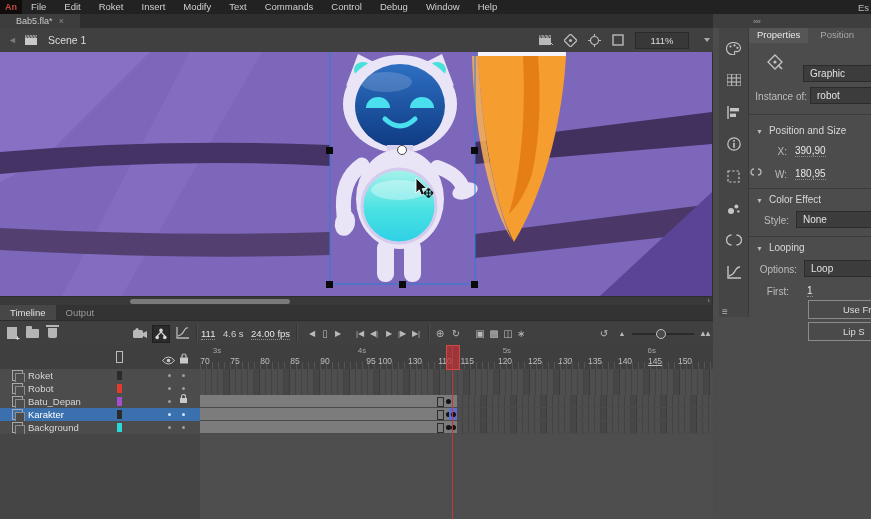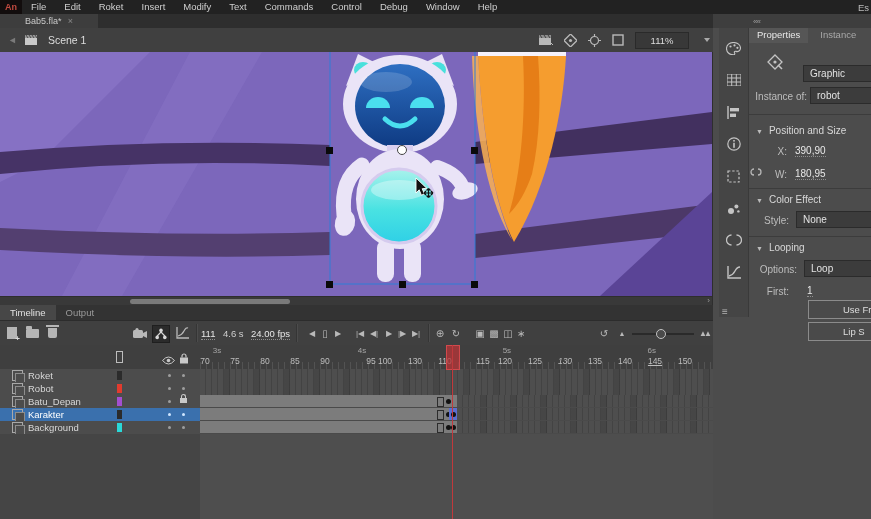--- a/index.html
+++ b/index.html
@@ -7,21 +7,21 @@
        font-family:"Liberation Sans","DejaVu Sans",sans-serif;
        background:#4a4a4a;color:#ccc;-webkit-font-smoothing:antialiased;}
   .abs{position:absolute;}
   
   #menubar{left:0;top:0;width:871px;height:14px;background:#222;display:flex;align-items:center;font-size:9.5px;color:#cfcfcf;}
   #logo{width:22px;height:14px;background:#120d0d;color:#c04a40;font-weight:bold;font-size:9px;display:flex;align-items:center;justify-content:center;}
   .menu-item{padding:0 9px;line-height:14px;cursor:default;}
   #ws-label{margin-left:auto;padding-right:2px;color:#bbb;}
   
   #tabrow{left:0;top:14px;width:720px;height:14px;background:#2e2e2e;display:flex;}
-  #doc-tab{width:98px;height:14px;background:#3d3d3d;color:#c9c9c9;font-size:9px;display:flex;align-items:center;justify-content:center;gap:6px;}
+  #doc-tab{width:80px;height:14px;background:#3d3d3d;color:#c9c9c9;font-size:9px;display:flex;align-items:center;justify-content:center;gap:6px;}
   #doc-tab .close{color:#8a8a8a;font-size:9px;}
   
   #editbar{left:0;top:28px;width:720px;height:24px;background:#404040;border-bottom:1px solid #2c2c2c;display:flex;align-items:center;font-size:10.5px;color:#ddd;}
   #back-arrow{color:#7a7a7a;padding:0 8px;font-size:9px;}
   #scene-label{margin-left:10px;}
   #editbar .right{margin-left:auto;display:flex;align-items:center;gap:11px;padding-right:10px;}
   #zoom-box{width:52px;height:15px;background:#383838;border:1px solid #2a2a2a;color:#ddd;font-size:9.5px;display:flex;align-items:center;justify-content:center;}
   .caret-down{width:0;height:0;border-left:3px solid transparent;border-right:3px solid transparent;border-top:4px solid #aaa;margin-left:4px;}
   
   #stage{left:0;top:52px;width:712px;height:244px;overflow:hidden;background:#7c67bb;}
@@ -311,21 +311,21 @@
         <svg width="14" height="13" viewBox="0 0 14 13">
           <path d="M1,0 V12 H14" stroke="#c4c4c4" stroke-width="1.4" fill="none"></path>
           <path d="M2,10 Q6,9 8,5 T13,1" stroke="#c4c4c4" stroke-width="1.3" fill="none"></path>
         </svg>
       </span>
   </div>
 
   <div id="props" class="abs">
     <div id="prop-tabs">
       <span class="ptab active">Properties</span>
-      <span class="ptab inactive">Instance</span>
+      <span class="ptab inactive">Position</span>
     </div>
 
     <span class="abs" style="left:18px;top:26px;">
       <svg width="17" height="16" viewBox="0 0 17 16">
           <path d="M8,1 L15,8 L8,15 L1,8 Z" fill="none" stroke="#c4c4c4" stroke-width="1.3"></path>
           <path d="M11,11 l4,4" stroke="#c4c4c4" stroke-width="1.6"></path>
           <circle cx="8" cy="8" r="1.6" fill="#c4c4c4"></circle>
         </svg>
     </span>
     <div class="field" style="left:54px;top:37px;width:80px;">
@@ -461,21 +461,21 @@
     <div id="ruler-ticks"></div>
   <span class="frame-label" style="left: -10px;">70</span>
       <span class="frame-label" style="left: 20px;">75</span>
       <span class="frame-label" style="left: 50px;">80</span>
       <span class="frame-label" style="left: 80px;">85</span>
       <span class="frame-label" style="left: 110px;">90</span>
       <span class="frame-label" style="left: 156px;">95</span>
       <span class="frame-label" style="left: 170px;">100</span>
       <span class="frame-label" style="left: 200px;">130</span>
       <span class="frame-label" style="left: 230px;">110</span>
-      <span class="frame-label" style="left: 268px;">115</span>
+      <span class="frame-label" style="left: 244px; text-align: right;">115</span>
       <span class="frame-label" style="left: 290px;">120</span>
       <span class="frame-label" style="left: 320px;">125</span>
       <span class="frame-label" style="left: 350px; font-style: italic;">130</span>
       <span class="frame-label" style="left: 380px;">135</span>
       <span class="frame-label" style="left: 410px;">140</span>
       <span class="frame-label" style="left: 440px; text-decoration: underline;">145</span>
       <span class="frame-label" style="left: 470px;">150</span>
       <span class="sec-label" style="left: 9.075px;">3s</span>
       <span class="sec-label" style="left: 153.975px;">4s</span>
       <span class="sec-label" style="left: 298.875px;">5s</span>

